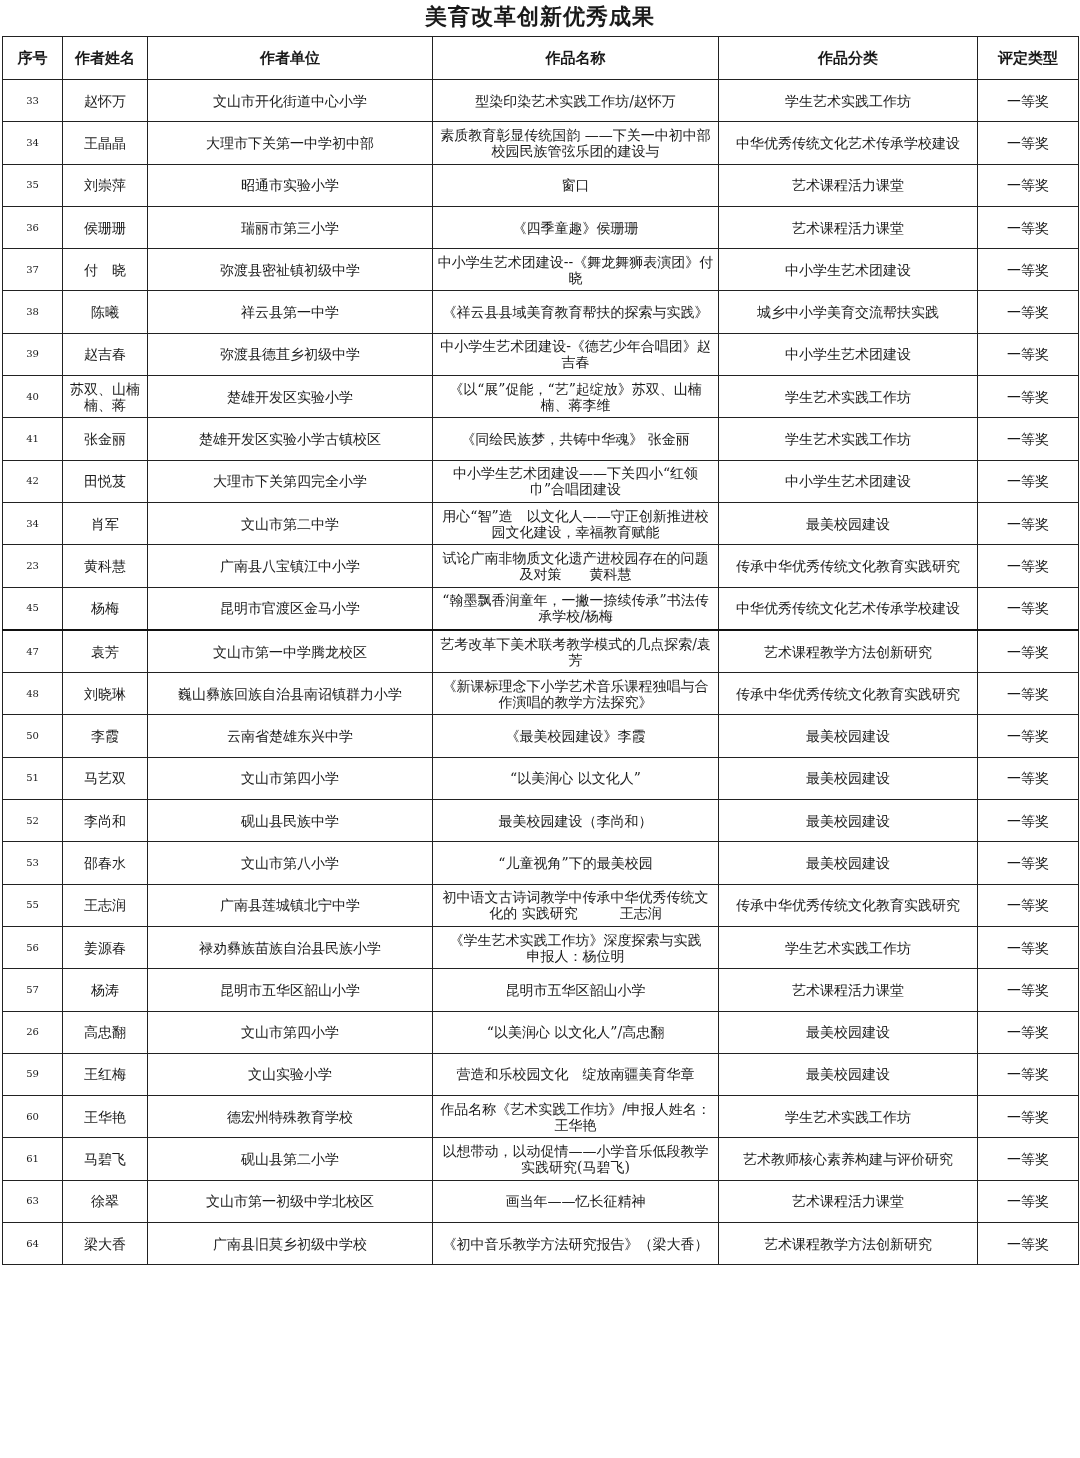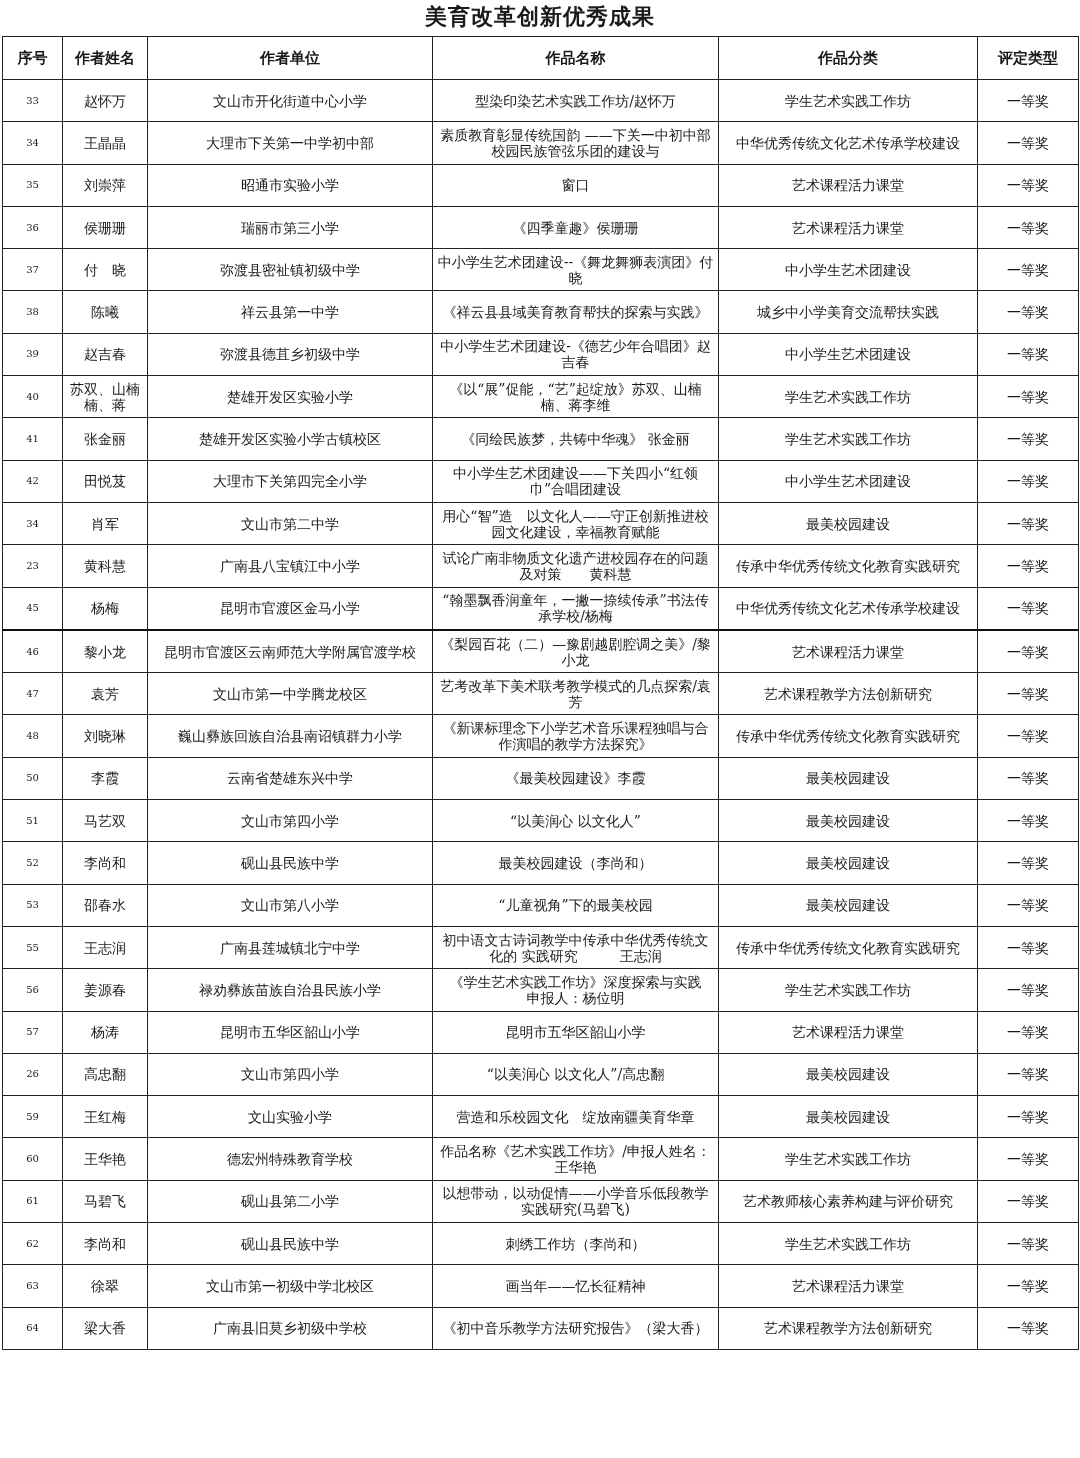--- a/index.html
+++ b/index.html
@@ -143,28 +143,20 @@
       </tr>
       <tr class="thick">
         <td class="no">45</td>
         <td>杨梅</td>
         <td>昆明市官渡区金马小学</td>
         <td>“翰墨飘香润童年，一撇一捺续传承”书法传承学校/杨梅</td>
         <td>中华优秀传统文化艺术传承学校建设</td>
         <td>一等奖</td>
       </tr>
       <tr>
-        <td class="no">46</td>
-        <td>黎小龙</td>
-        <td>昆明市官渡区云南师范大学附属官渡学校</td>
-        <td>《梨园百花（二）—豫剧越剧腔调之美》/黎小龙</td>
-        <td>艺术课程活力课堂</td>
-        <td>一等奖</td>
-      </tr>
-      <tr>
         <td class="no">47</td>
         <td>袁芳</td>
         <td>文山市第一中学腾龙校区</td>
         <td>艺考改革下美术联考教学模式的几点探索/袁芳</td>
         <td>艺术课程教学方法创新研究</td>
         <td>一等奖</td>
       </tr>
       <tr>
         <td class="no">48</td>
         <td>刘晓琳</td>
@@ -255,28 +247,20 @@
       </tr>
       <tr>
         <td class="no">61</td>
         <td>马碧飞</td>
         <td>砚山县第二小学</td>
         <td>以想带动，以动促情——小学音乐低段教学实践研究(马碧飞)</td>
         <td>艺术教师核心素养构建与评价研究</td>
         <td>一等奖</td>
       </tr>
       <tr>
-        <td class="no">62</td>
-        <td>李尚和</td>
-        <td>砚山县民族中学</td>
-        <td>刺绣工作坊（李尚和）</td>
-        <td>学生艺术实践工作坊</td>
-        <td>一等奖</td>
-      </tr>
-      <tr>
         <td class="no">63</td>
         <td>徐翠</td>
         <td>文山市第一初级中学北校区</td>
         <td>画当年——忆长征精神</td>
         <td>艺术课程活力课堂</td>
         <td>一等奖</td>
       </tr>
       <tr>
         <td class="no">64</td>
         <td>梁大香</td>

